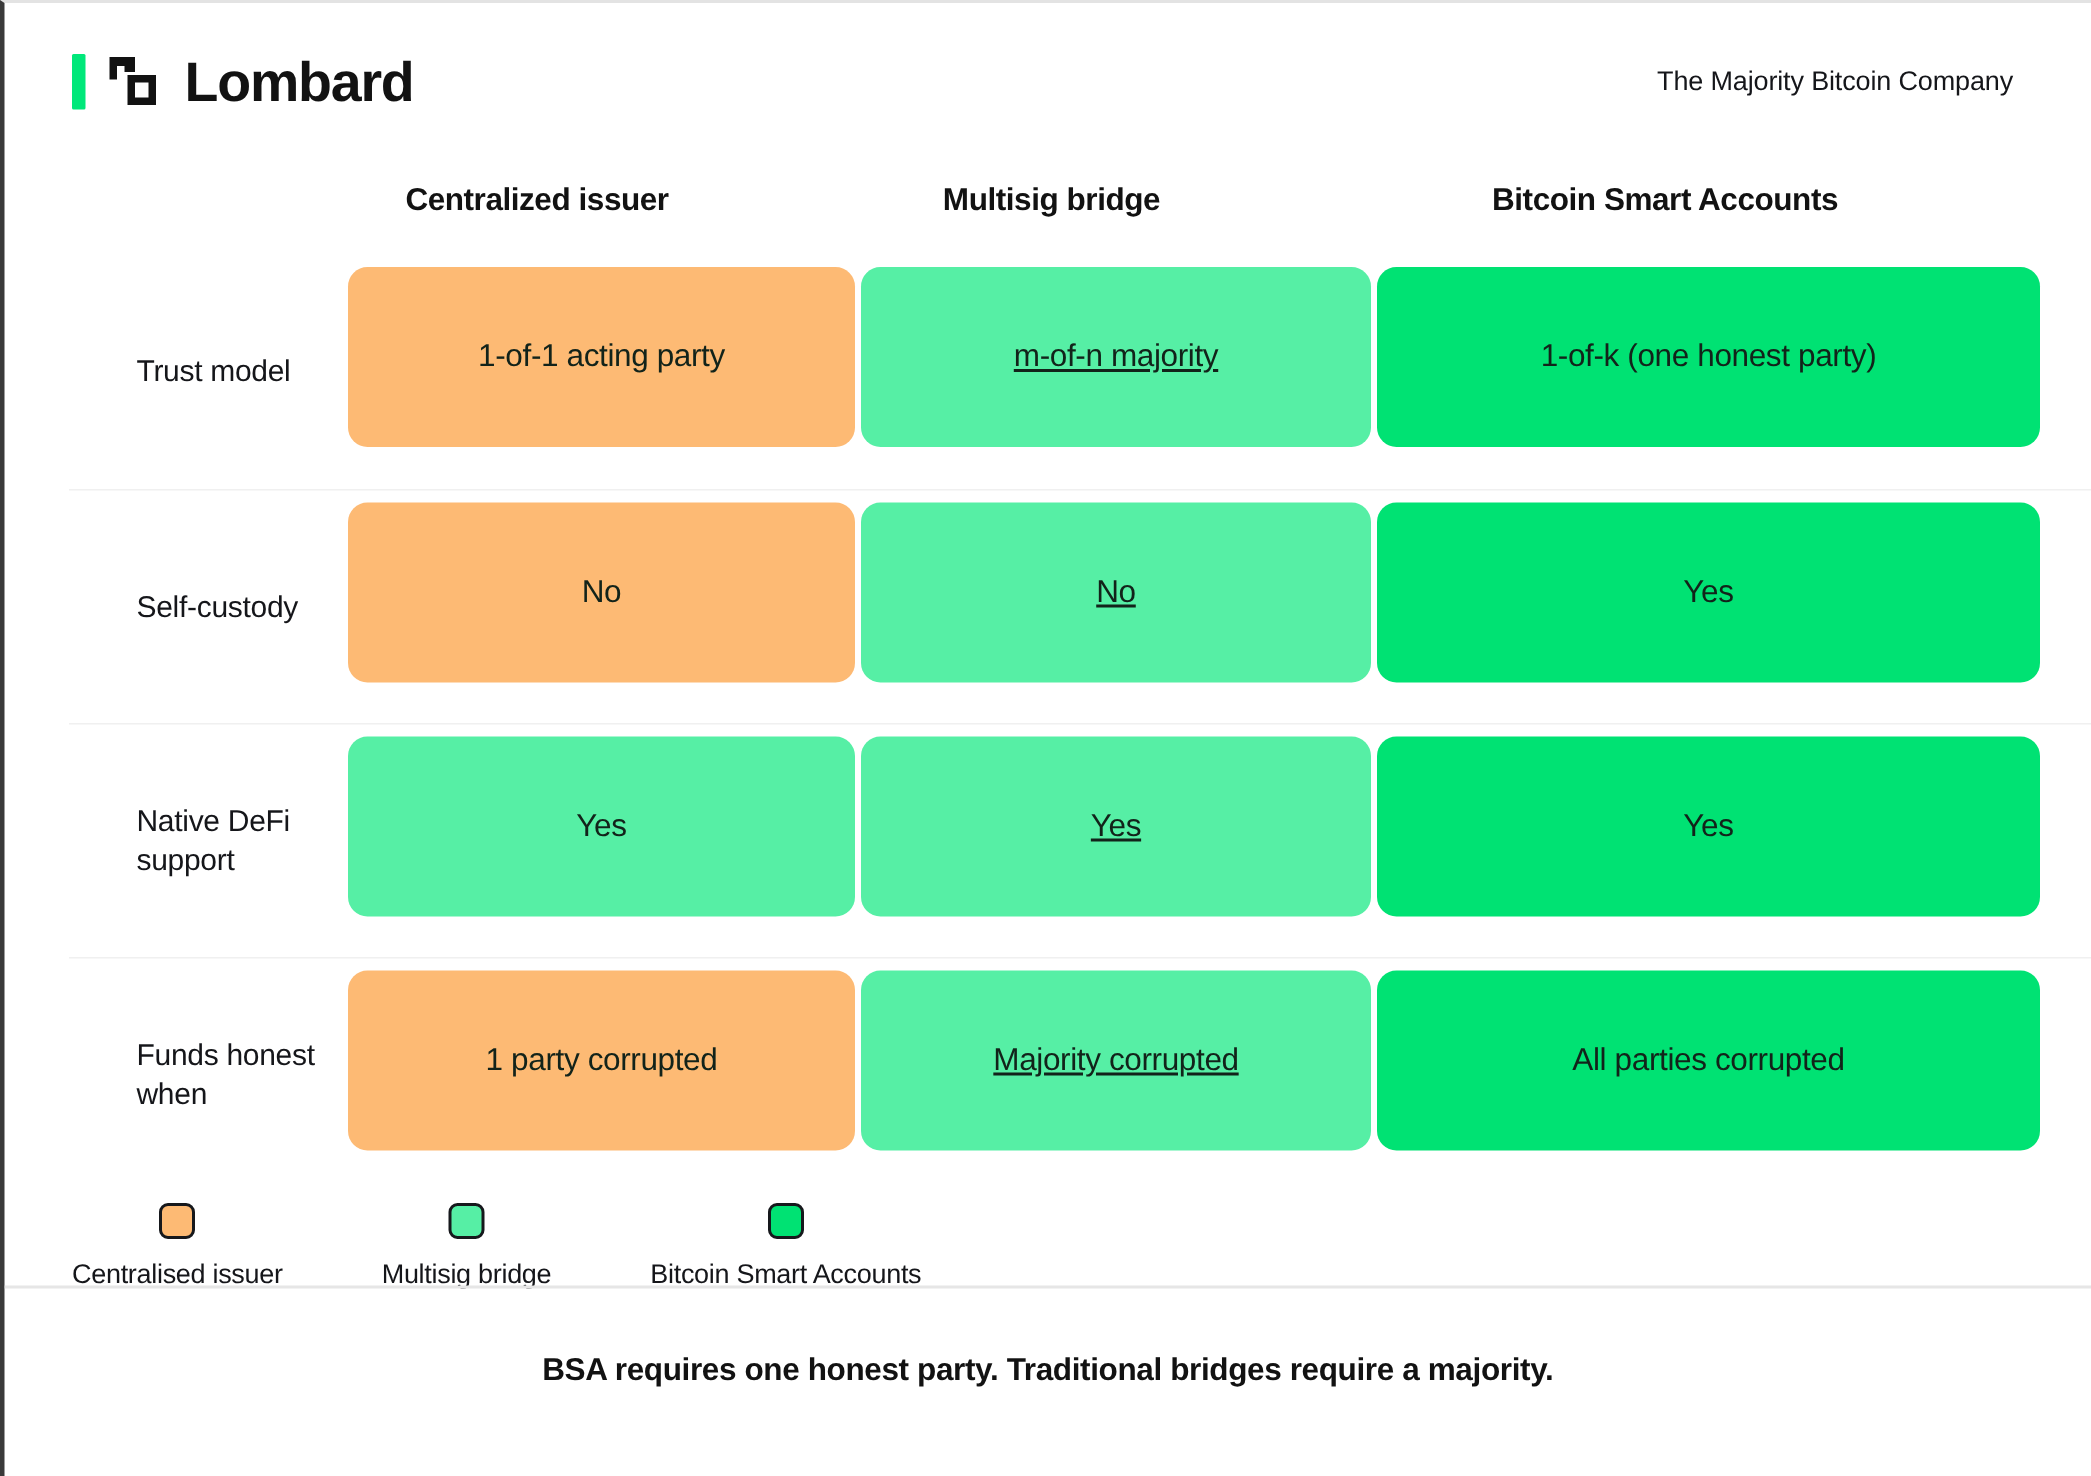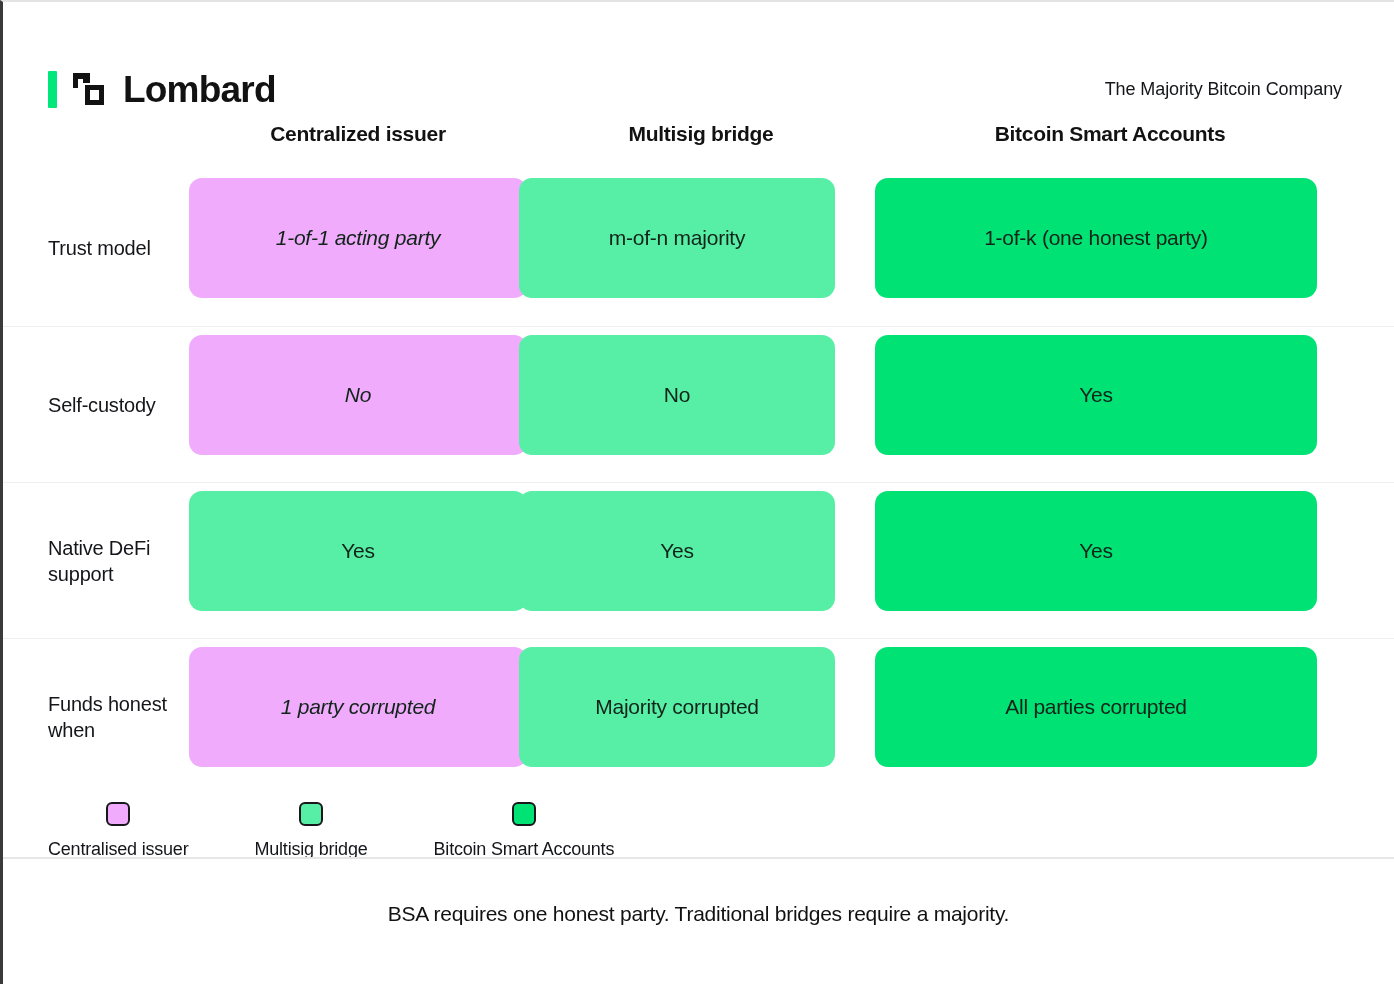--- a/index.html
+++ b/index.html
@@ -17,21 +17,20 @@
     border-left:3px solid #3a3a3a;
     overflow:hidden;
   }
 
   
   .header {
     position:absolute; left:0; top:0;
     width:100%; height:104px;
     display:flex; align-items:center;
     padding:0 52px 0 45px;
-    margin-top:35px;
   }
   .brand { display:flex; align-items:center; gap:14px; }
   .brand-bar {
     width:9px; height:37px; background:#00E87A; border-radius:1px;
   }
   .brand-mark { width:38px; height:36px; display:block; }
   .brand-name {
     font-size:37px; font-weight:700; color:#121212;
     letter-spacing:-0.8px; line-height:1;
   }
@@ -48,21 +47,21 @@
   .col-head {
     position:absolute; top:0;
     text-align:center;
     font-size:21px; font-weight:700; color:#121212;
     letter-spacing:-0.3px;
   }
   .col-head.c1 { left:186px; width:338px; }
   .col-head.c2 { left:528px; width:340px; }
   .col-head.c3 { left:872px; width:470px; }
 
-  .rows { position:absolute; top:168px; left:0; width:100%; }
+  .rows { position:absolute; top:168px; left:0; width:100%;padding-left:43px; }
 
   .row { position:relative; height:156px; }
   .row + .row { border-top:1px solid #f0f0f0; }
   .row-inner {
     position:absolute; inset:0;
     padding-top:4px;
   }
   .row-label {
     position:absolute; left:45px; top:50%;
     transform:translateY(-50%);
@@ -71,24 +70,24 @@
     line-height:1.3; letter-spacing:-0.2px;
   }
   .cell {
     position:absolute; top:8px; height:120px;
     border-radius:13px;
     display:flex; align-items:center; justify-content:center;
     font-size:21px; color:#12231a; letter-spacing:-0.25px;
     text-align:center;
   }
   .cell.c1 { left:186px; width:338px; }
-  .cell.c2 { left:516px; width:316px; }
+  .cell.c2 { left:528px; width:340px;text-decoration:underline; }
   .cell.c3 { left:872px; width:442px; }
 
-  .sw-light { background:#f0abfc;font-style:italic; }
+  .sw-light { background:#fdba74; }
   .sw-mid   { background:#56EFA5; }
   .sw-dark  { background:#00E273; }
 
   
   .legend {
     position:absolute; left:45px; top:800px;
     display:flex; align-items:center; gap:0;
   }
   .legend-item { display:flex; align-items:center; gap:13px;flex-direction:column; }
   .legend-item + .legend-item { margin-left:66px; }
@@ -101,21 +100,21 @@
   }
 
   
   .footer-rule {
     position:absolute; left:0; top:855px; width:100%;
     height:2px; background:#e6e6e6;
   }
   .footer {
     position:absolute; left:0; top:900px; width:100%;
     text-align:center;
-    font-size:21px; font-weight:400; color:#121212;
+    font-size:21px; font-weight:700; color:#121212;
     letter-spacing:-0.25px;
   }
 </style>
 </head>
 <body>
 
 <div class="card">
 
   <div class="header">
     <div class="brand">

